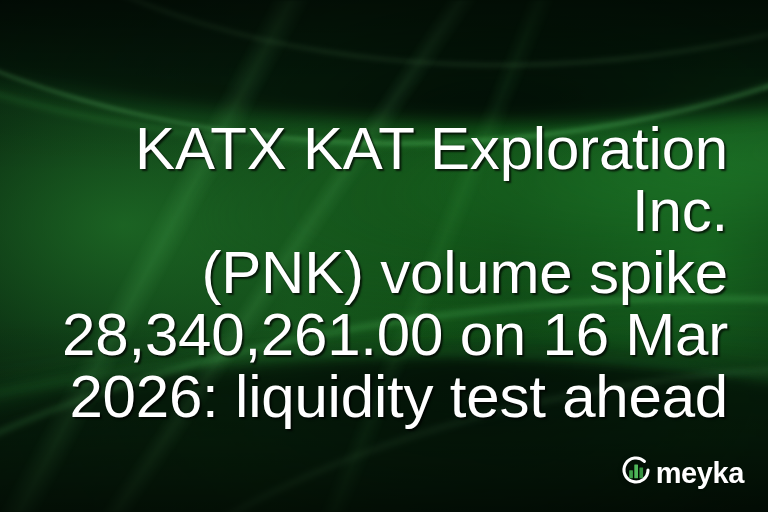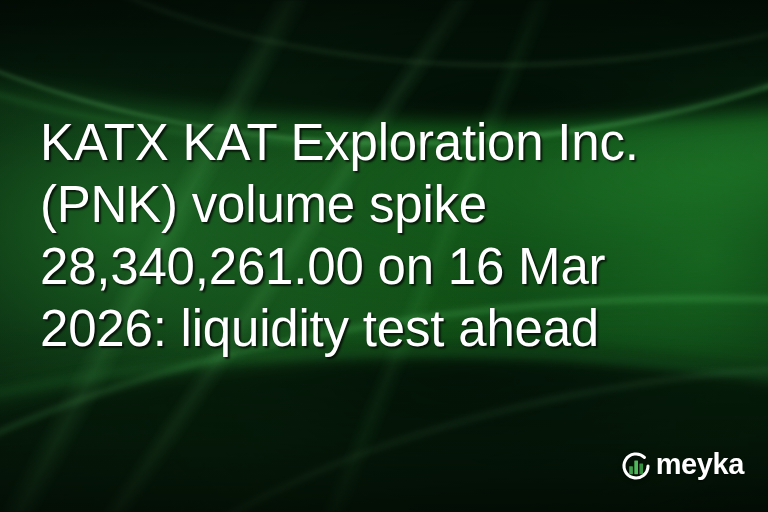--- a/index.html
+++ b/index.html
@@ -181,38 +181,38 @@
         rgba(0,0,0,0.62) 100%);
   }
 
   
   #headline {
     position: absolute;
     left: 0;
     right: 0;
     top: 78px;
     padding: 0 40px;
-    text-align: left;
+    text-align: right;
     color: #ffffff;
-    font-size: 51px;
+    font-size: 60px;
     line-height: 62px;
     font-weight: 400;
     letter-spacing: -0.2px;
     font-stretch: condensed;
     text-shadow: 2px 2px 2px rgba(0,0,0,0.70), 0 0 1px rgba(0,0,0,0.45);
     white-space: pre-line;
   }
 
   
   #logo {
     position: absolute;
     right: 24px;
     bottom: 24px;
     display: flex;
-    align-items: flex-start;
+    align-items: flex-end;
     gap: 3px;
     height: 38px;
   }
   #logo-mark {
     width: 34px;
     height: 34px;
     display: block;
     flex: 0 0 auto;
     filter: drop-shadow(0 1px 2px rgba(0,0,0,0.5));
   }

